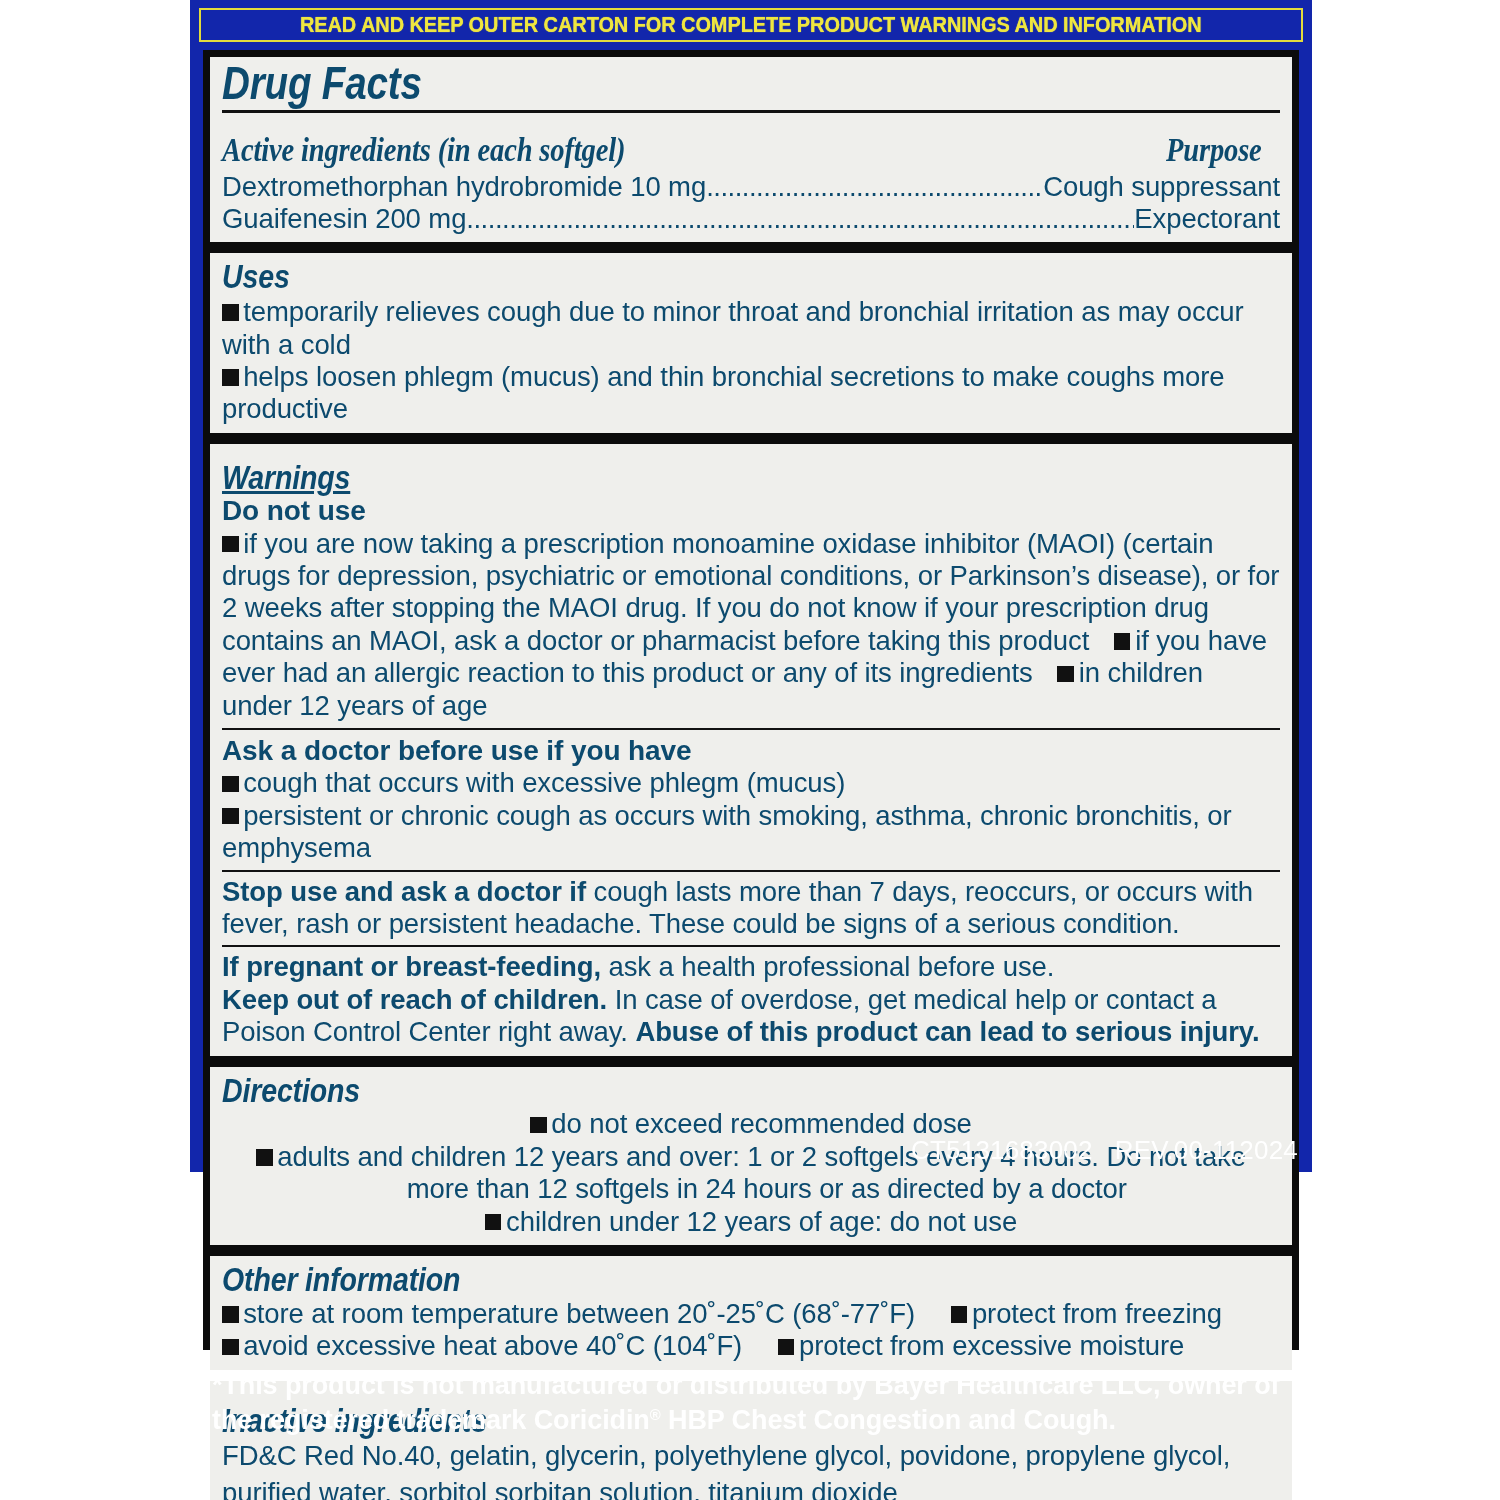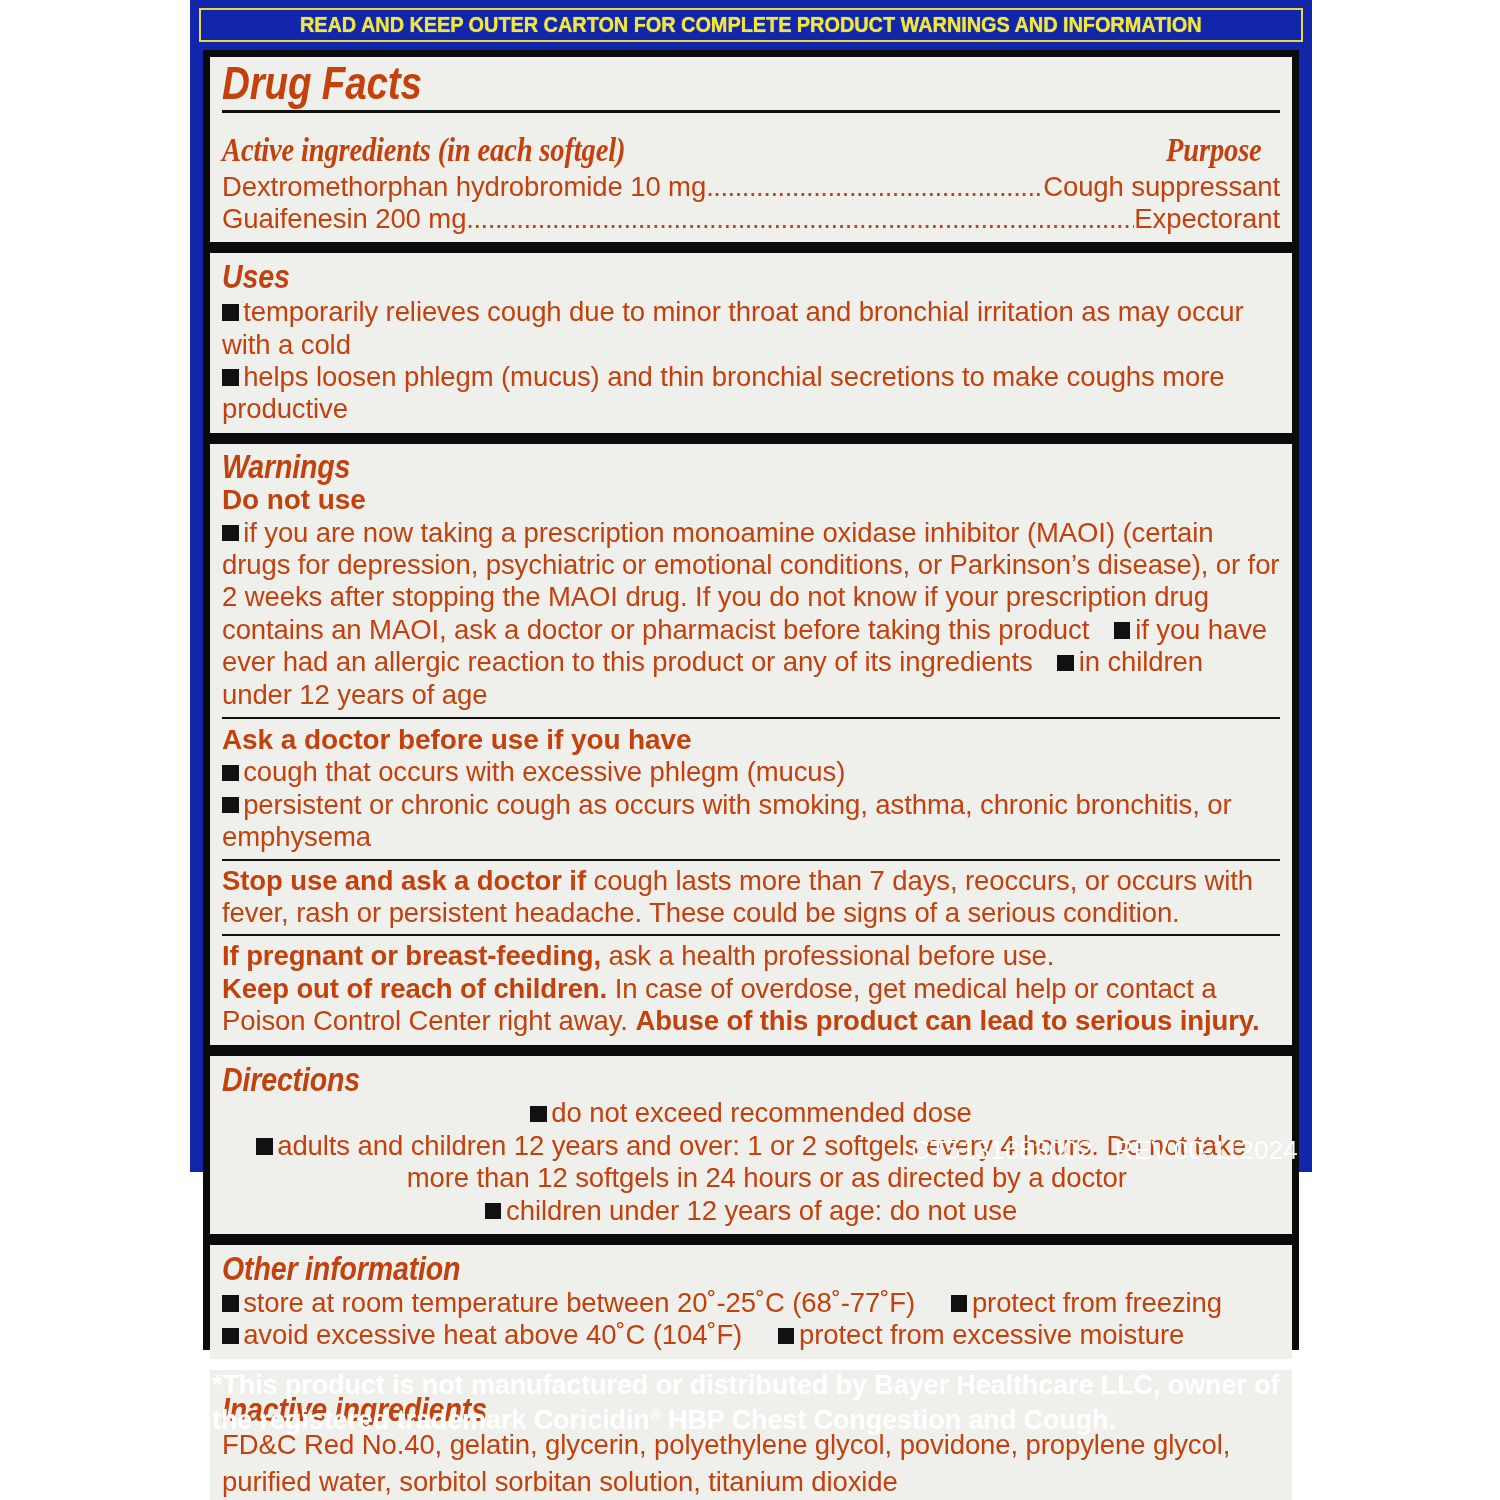--- a/index.html
+++ b/index.html
@@ -60,21 +60,21 @@
     background: #0b0b0b;
     box-sizing: border-box;
     padding: 7px 7px 7px 7px;
   }
 
   .panel {
     background: #efefec;
     box-sizing: border-box;
     padding: 4px 12px 7px 12px;
     margin-bottom: 11px;
-    color: #c2410c;
+    color: #0c4a6e;
     font-family: "Liberation Sans Narrow", "Liberation Sans", sans-serif;
   }
   .panel:last-child { margin-bottom: 0; }
 
   
   .cond {
     transform: scaleX(0.82);
     transform-origin: left center;
     width: 122%;
     display: block;
@@ -207,21 +207,21 @@
         <div>
           <span class="bullet"></span><span>temporarily relieves cough due to minor throat and bronchial irritation as may occur with a cold</span>
         </div>
         <div>
           <span class="bullet"></span><span>helps loosen phlegm (mucus) and thin bronchial secretions to make coughs more productive</span>
         </div>
       </div>
     </div>
 
     <div class="panel">
-      <div class="hdr h2" style="margin-top:1px;">
+      <div class="hdr h2" style="margin-top:12px;text-decoration:underline;">
         <span class="cond" style="width:auto;transform:scaleX(0.84);">Warnings</span>
       </div>
       <div class="body bold" style="font-size:28px;margin-top:-1px;">Do not use</div>
       <div class="body" style="margin-top:1px;">
         <span class="bullet"></span><span>if you are now taking a prescription monoamine oxidase inhibitor (MAOI) (certain drugs for depression, psychiatric or emotional conditions, or Parkinson’s disease), or for 2 weeks after stopping the MAOI drug. If you do not know if your prescription drug contains an MAOI, ask a doctor or pharmacist before taking this product</span><span class="inline-spacer"></span><span class="bullet"></span><span>if you have ever had an allergic reaction to this product or any of its ingredients</span><span class="inline-spacer"></span><span class="bullet"></span><span>in children under 12 years of age</span>
       </div>
 
       <div class="rule thin" style="margin:6px 0 4px 0;"></div>
 
       <div class="body bold" style="font-size:28px;">Ask a doctor before use if you have</div>

